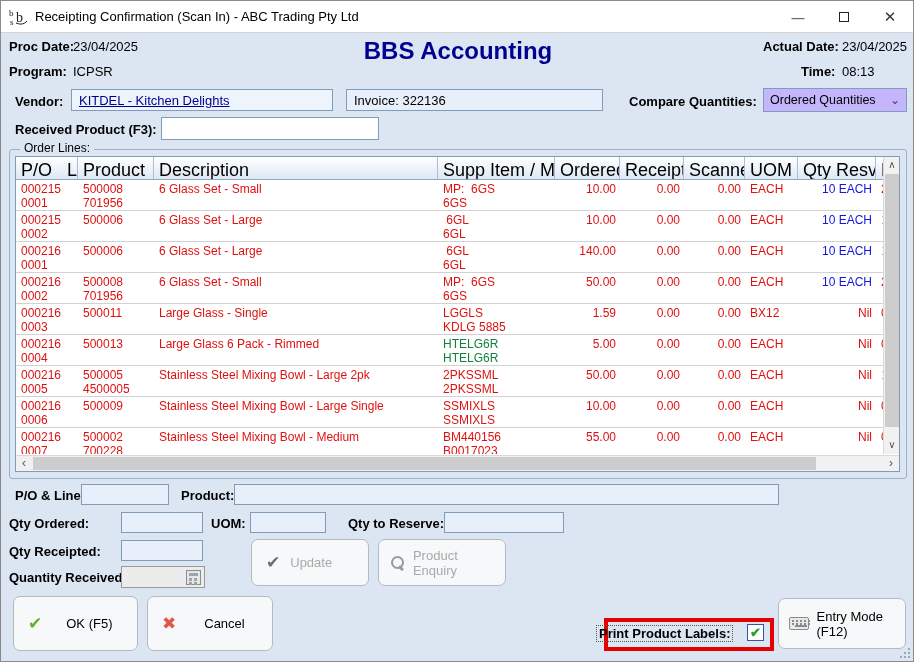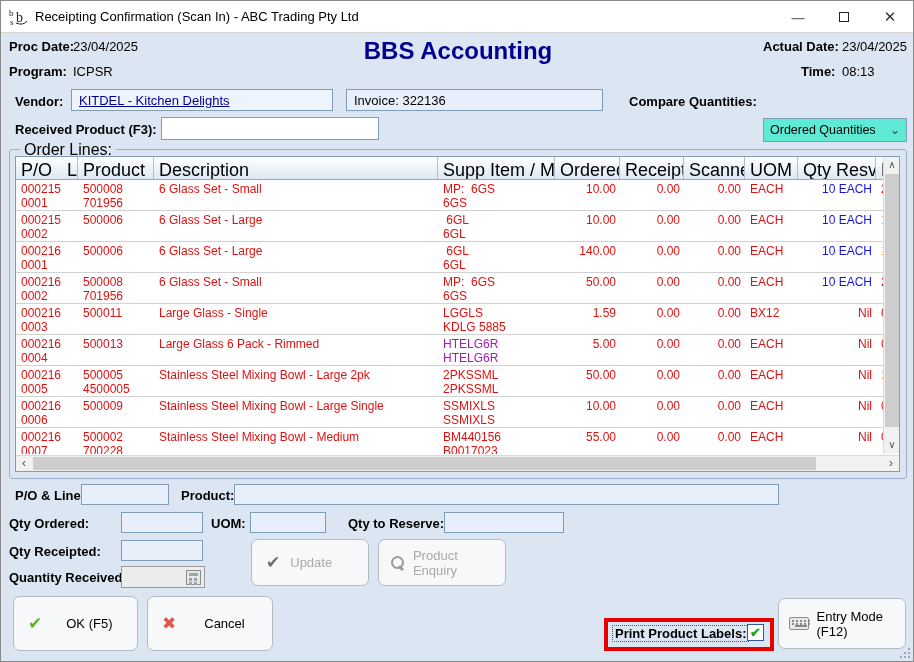--- a/index.html
+++ b/index.html
@@ -31,29 +31,29 @@
   
   .field {
     position:absolute; background:#e7f0fa; border:1px solid #7f9db9;
     font-size:13px; color:#000; display:flex; align-items:center; padding:0 7px;
     white-space:nowrap; overflow:hidden;
   }
   .field.white { background:#ffffff; }
   .field.grey { background:#ececec; border-color:#9a9a9a; }
   .vendor-link { color:#000090; text-decoration:underline; }
   .combo {
-    position:absolute; background:#5eead4; border:1px solid #7f9db9; font-size:12.5px;
-    display:flex; align-items:center; padding:9px 6px; color:#000;margin-top:30px;
+    position:absolute; background:#c4b5fd; border:1px solid #7f9db9; font-size:12.5px;
+    display:flex; align-items:center; padding:9px 6px; color:#000;
   }
   .combo .chev { position:absolute; right:6px; top:4px; color:#444; font-size:12px; }
   
   .groupbox { position:absolute; border:1px solid #9ab1c9; border-radius:3px; }
   .groupbox .legend {
     position:absolute; top:-9px; left:10px; background:#dce6f2; padding:0 4px;
-    font-size:16px; color:#000;
+    font-size:12px; color:#000;
   }
   
   .grid { position:absolute; background:#ffffff; border:1px solid #7f9db9; overflow:hidden; }
   .ghead {
     position:absolute; left:0; top:0; height:23px; display:grid;
     grid-template-columns:62px 76px 284px 117px 65px 64px 61px 53px 78px 9px;
     background:linear-gradient(#ffffff,#dde8f4);
     border-bottom:1px solid #93a9c0; font-size:18px; color:#000;
   }
   .ghead .hc { border-right:1px solid #aebfd2; padding:3px 4px 0 5px; white-space:nowrap; overflow:hidden; }
@@ -189,21 +189,21 @@
         <div class="trow"><div class="tc" style="color: rgb(222, 17, 17);">000216
 0002</div><div class="tc" style="color: rgb(222, 17, 17);">500008
 701956</div><div class="tc" style="color: rgb(222, 17, 17);">6 Glass Set - Small</div><div class="tc" style="color: rgb(222, 17, 17);">MP:  6GS
 6GS</div><div class="tc r" style="color: rgb(222, 17, 17);">50.00</div><div class="tc r" style="color: rgb(222, 17, 17);">0.00</div><div class="tc r" style="color: rgb(222, 17, 17);">0.00</div><div class="tc" style="color: rgb(222, 17, 17);">EACH</div><div class="tc r" style="color: rgb(21, 21, 221);">10 EACH</div><div class="tc" style="color: rgb(222, 17, 17);">2</div></div>
         <div class="trow"><div class="tc" style="color: rgb(222, 17, 17);">000216
 0003</div><div class="tc" style="color: rgb(222, 17, 17);">500011
 </div><div class="tc" style="color: rgb(222, 17, 17);">Large Glass - Single</div><div class="tc" style="color: rgb(222, 17, 17);">LGGLS
 KDLG 5885</div><div class="tc r" style="color: rgb(222, 17, 17);">1.59</div><div class="tc r" style="color: rgb(222, 17, 17);">0.00</div><div class="tc r" style="color: rgb(222, 17, 17);">0.00</div><div class="tc" style="color: rgb(222, 17, 17);">BX12</div><div class="tc r" style="color: rgb(222, 17, 17);">Nil</div><div class="tc" style="color: rgb(222, 17, 17);">0</div></div>
         <div class="trow"><div class="tc" style="color: rgb(222, 17, 17);">000216
 0004</div><div class="tc" style="color: rgb(222, 17, 17);">500013
-</div><div class="tc" style="color: rgb(222, 17, 17);">Large Glass 6 Pack - Rimmed</div><div class="tc" style="color: #a21caf;">HTELG6R
+</div><div class="tc" style="color: rgb(222, 17, 17);">Large Glass 6 Pack - Rimmed</div><div class="tc" style="color: #15803d;">HTELG6R
 HTELG6R</div><div class="tc r" style="color: rgb(222, 17, 17);">5.00</div><div class="tc r" style="color: rgb(222, 17, 17);">0.00</div><div class="tc r" style="color: rgb(222, 17, 17);">0.00</div><div class="tc" style="color: rgb(222, 17, 17);">EACH</div><div class="tc r" style="color: rgb(222, 17, 17);">Nil</div><div class="tc" style="color: rgb(222, 17, 17);">0</div></div>
         <div class="trow"><div class="tc" style="color: rgb(222, 17, 17);">000216
 0005</div><div class="tc" style="color: rgb(222, 17, 17);">500005
 4500005</div><div class="tc" style="color: rgb(222, 17, 17);">Stainless Steel Mixing Bowl - Large 2pk</div><div class="tc" style="color: rgb(222, 17, 17);">2PKSSML
 2PKSSML</div><div class="tc r" style="color: rgb(222, 17, 17);">50.00</div><div class="tc r" style="color: rgb(222, 17, 17);">0.00</div><div class="tc r" style="color: rgb(222, 17, 17);">0.00</div><div class="tc" style="color: rgb(222, 17, 17);">EACH</div><div class="tc r" style="color: rgb(222, 17, 17);">Nil</div><div class="tc" style="color: rgb(240, 153, 30);">1</div></div>
         <div class="trow"><div class="tc" style="color: rgb(222, 17, 17);">000216
 0006</div><div class="tc" style="color: rgb(222, 17, 17);">500009
 </div><div class="tc" style="color: rgb(222, 17, 17);">Stainless Steel Mixing Bowl - Large Single</div><div class="tc" style="color: rgb(222, 17, 17);">SSMIXLS
 SSMIXLS</div><div class="tc r" style="color: rgb(222, 17, 17);">10.00</div><div class="tc r" style="color: rgb(222, 17, 17);">0.00</div><div class="tc r" style="color: rgb(222, 17, 17);">0.00</div><div class="tc" style="color: rgb(222, 17, 17);">EACH</div><div class="tc r" style="color: rgb(222, 17, 17);">Nil</div><div class="tc" style="color: rgb(222, 17, 17);">0</div></div>
         <div class="trow"><div class="tc" style="color: rgb(222, 17, 17);">000216
@@ -268,21 +268,21 @@
   <div class="btn" style="left:12px; top:595px; width:125px; height:55px;">
     <span class="bicon ok-check">✔</span>
     <span style="margin-left:14px;">OK (F5)</span>
   </div>
   <div class="btn" style="left:146px; top:595px; width:126px; height:55px;">
     <span class="bicon cancel-x">✖</span>
     <span style="margin-left:18px;">Cancel</span>
   </div>
 
   <div class="red-rect" style="left:603px; top:617px; width:170px; height:33px;"></div>
-  <span class="plabel" style="left:611px; top:624px;">Print Product Labels:</span>
+  <span class="plabel" style="left:595px; top:624px;">Print Product Labels:</span>
   <div class="pcheck" style="left:746px; top:623px;">✔</div>
 
   <div class="btn" style="left:777px; top:597px; width:128px; height:51px;">
     <span class="kbd"></span>
     <span>Entry Mode (F12)</span>
   </div>
 
   <div class="grip"></div>
 </div>
 

